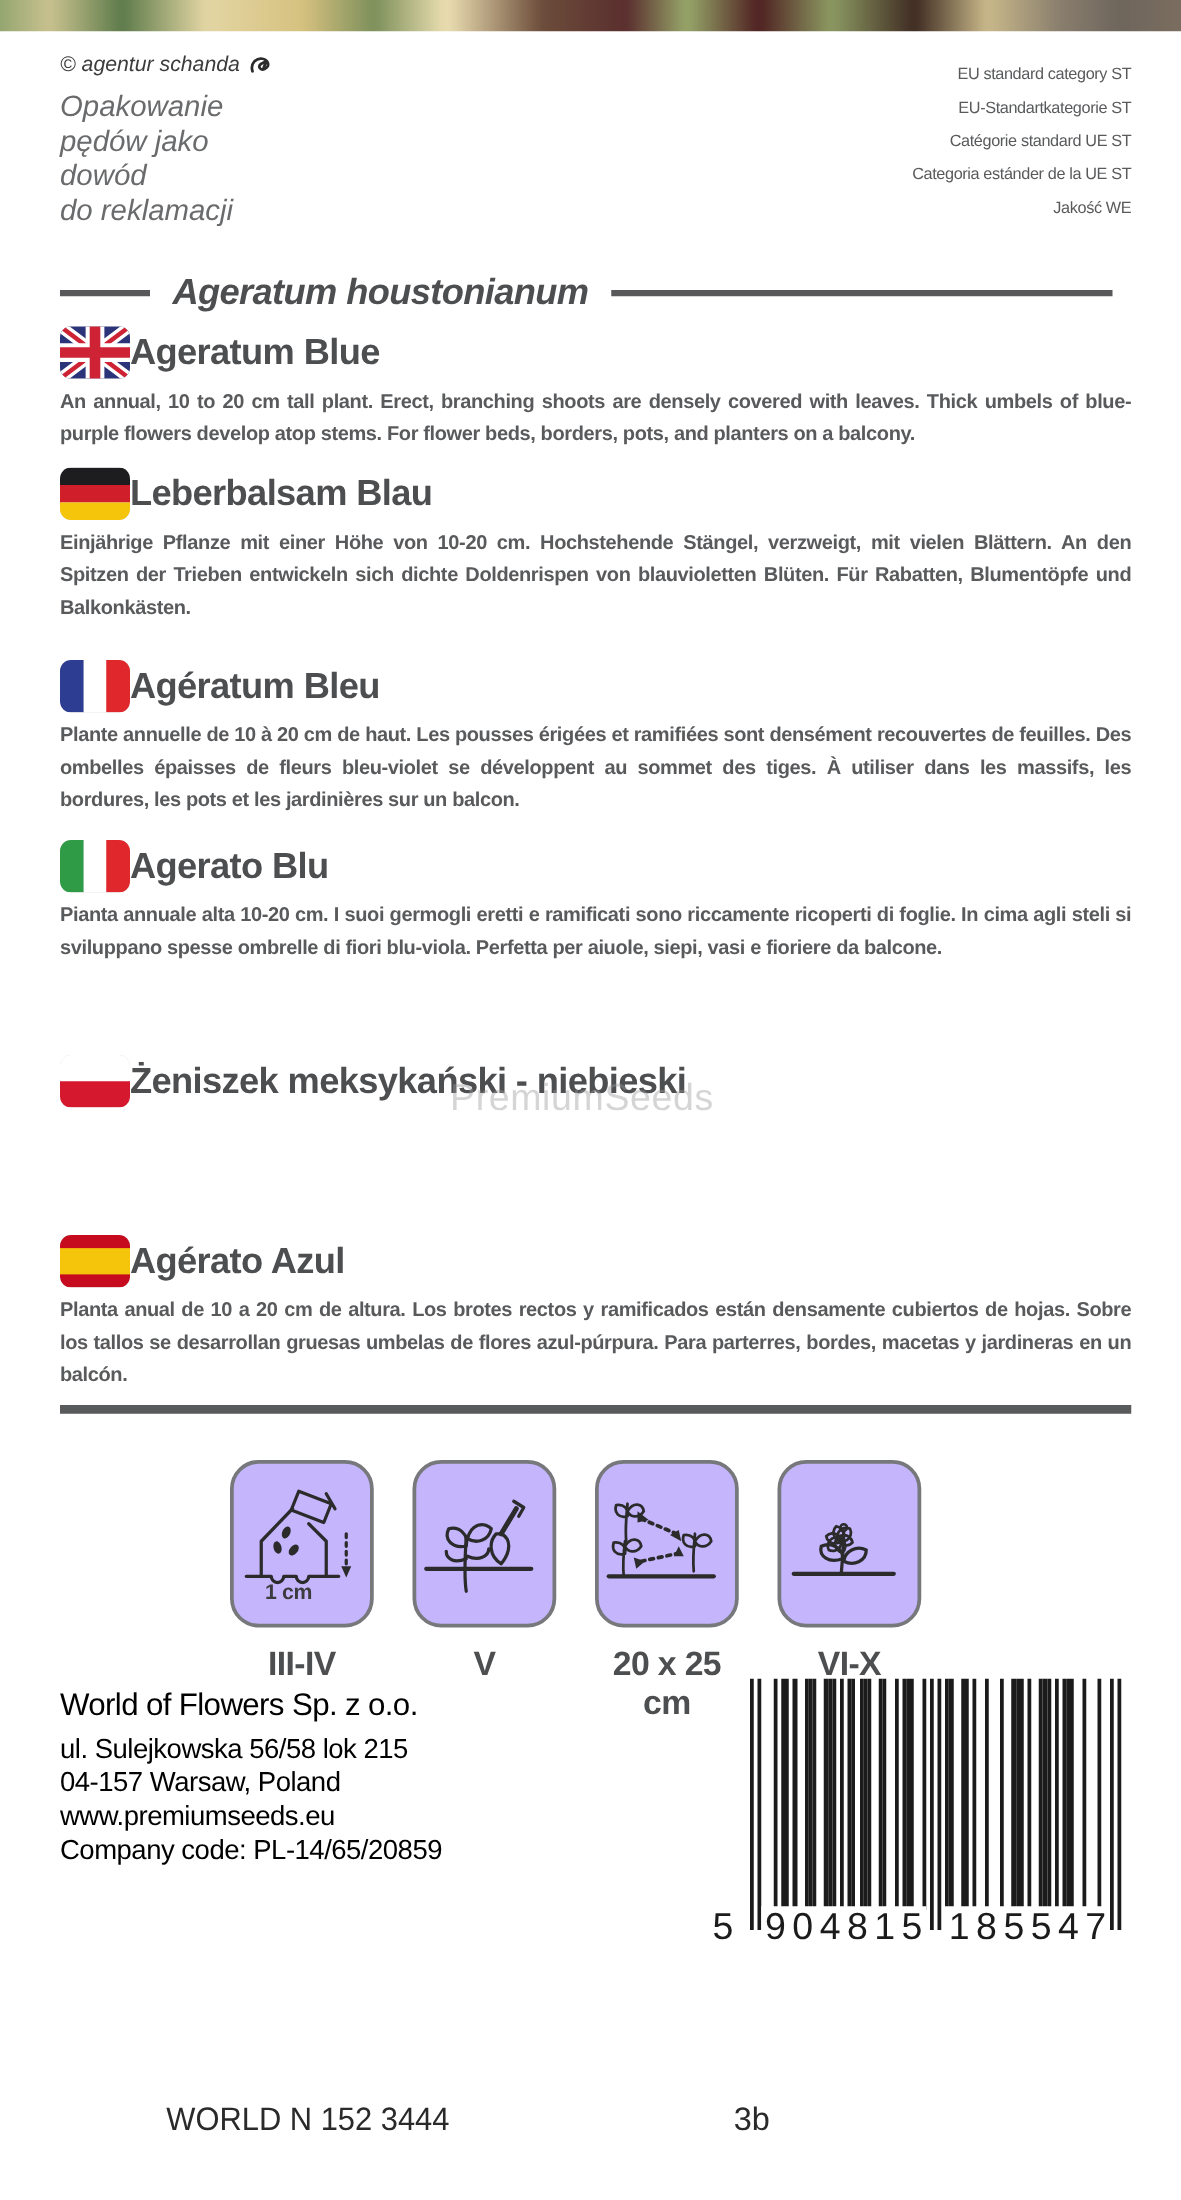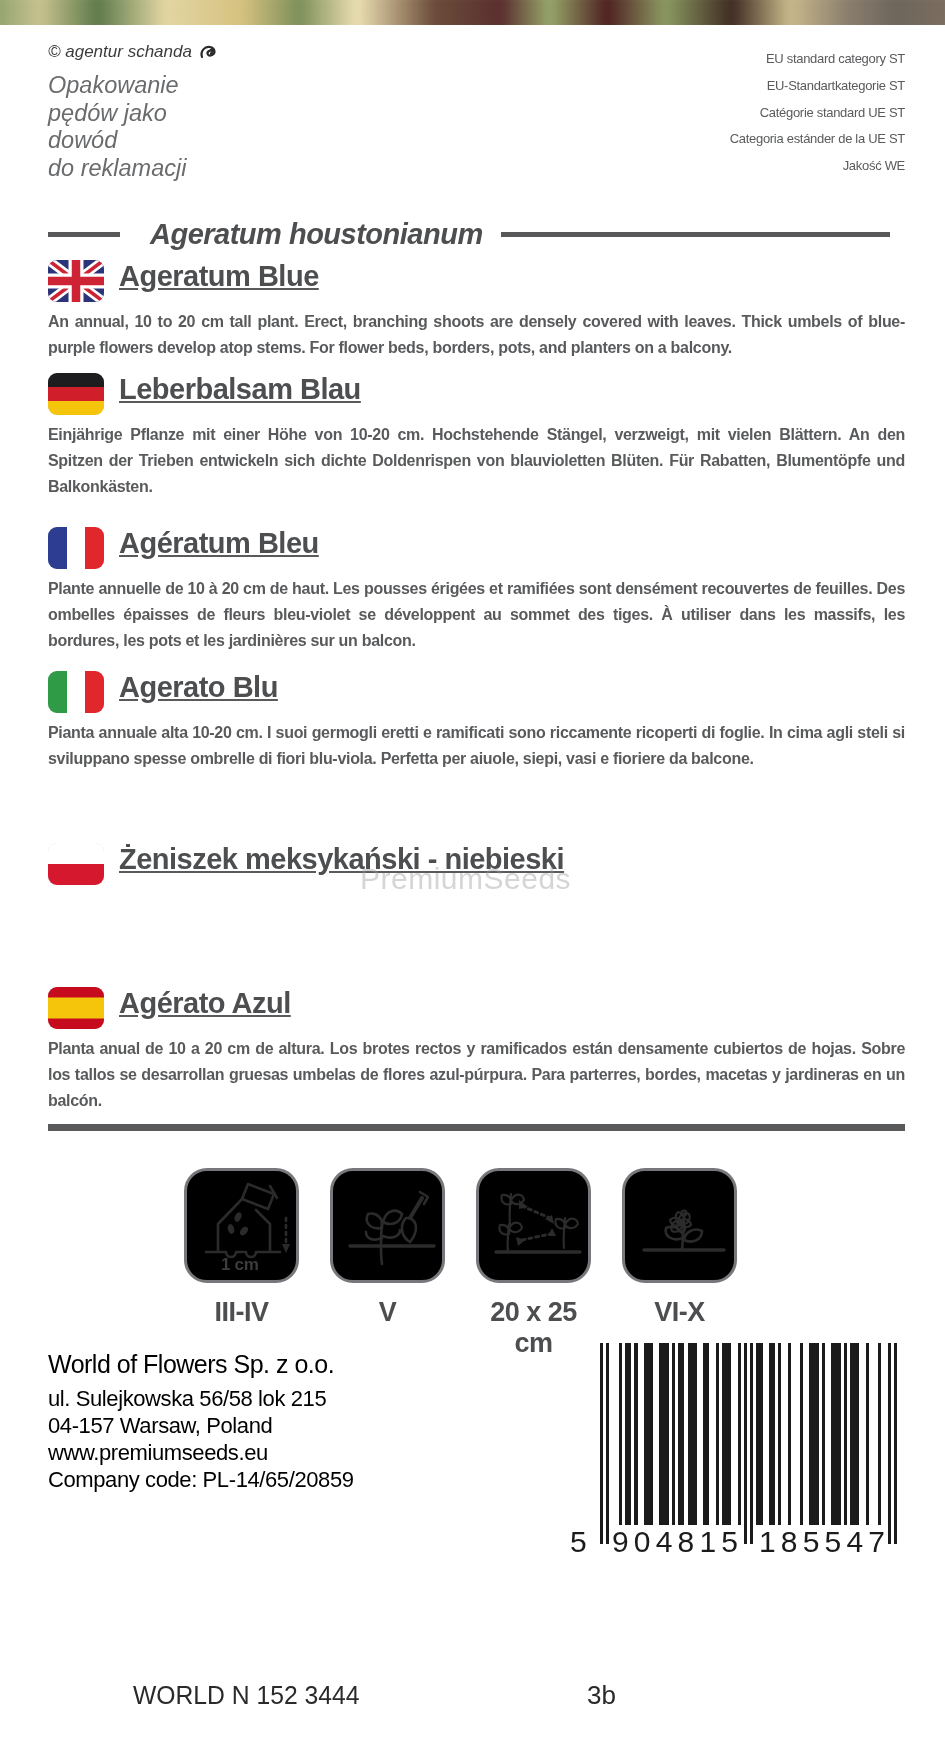--- a/index.html
+++ b/index.html
@@ -18,40 +18,40 @@
           display:flex;align-items:center;gap:7px;letter-spacing:0;text-align:right;}
   .packaging-note{position:absolute;left:48px;top:72px;font-style:italic;font-size:23.5px;
           line-height:27.5px;color:#6a6b6d;letter-spacing:0;}
   .eu-category{position:absolute;right:40px;top:46px;text-align:right;font-size:13px;
           line-height:26.8px;color:#595a5c;}
 
   
   .species-row{position:absolute;left:48px;right:55px;top:218px;display:flex;align-items:center;}
   .rule-left{width:72px;height:5px;background:#58585a;margin-right:18px;flex:none;}
   .rule-right{flex:1;height:5px;background:#58585a;margin-left:18px;}
-  .species-title{font-size:29px;font-weight:bold;font-style:italic;color:#4d4e50;white-space:nowrap;letter-spacing:-0.5px;margin-left:12px;}
+  .species-title{font-size:29px;font-weight:bold;font-style:italic;color:#4d4e50;white-space:nowrap;letter-spacing:-0.5px;}
 
   
   .section{position:absolute;left:48px;right:40px;}
-  .flag-row{display:flex;gap:15px;height:44px;text-decoration:underline;}
+  .flag-row{display:flex;align-items:center;height:44px;}
   .flag{width:56px;height:42px;border-radius:9px;overflow:hidden;flex:none;box-shadow:0 0 0 1px #cfcfcf inset;}
   .flag svg{display:block;}
   .section h2{margin:0;font-size:29px;font-weight:bold;color:#4d4e50;letter-spacing:-0.5px;white-space:nowrap;}
   .section p{margin:5px 0 0 0;font-size:16px;line-height:25.8px;text-align:justify;color:#595a5c;font-weight:bold;}
 
   .watermark{position:absolute;left:360px;top:862px;font-size:30px;color:rgba(155,155,155,.42);
              letter-spacing:0.5px;}
 
   .divider{position:absolute;left:48px;width:857px;top:1124px;height:7px;background:#595a5c;}
 
   
   .picto-row{position:absolute;left:184px;top:1168px;display:flex;gap:31px;}
   .picto{width:115px;text-align:center;}
-  .picto-box{box-sizing:border-box;width:115px;height:115px;border:3.5px solid #77787b;border-radius:23px;
-             display:flex;align-items:center;justify-content:flex-end;background:#000000;}
+  .picto-box{box-sizing:border-box;width:115px;height:134px;border:3.5px solid #77787b;border-radius:23px;
+             display:flex;align-items:center;justify-content:flex-start;background:#c4b5fd;}
   .picto-label{margin-top:14px;font-size:27px;font-weight:bold;color:#4d4e50;letter-spacing:-0.5px;}
 
   
   .company{position:absolute;left:48px;top:1350px;font-weight:normal;color:#000000;}
   .company-name{font-size:25px;margin-bottom:6px;letter-spacing:-0.5px;}
   .company-line{font-size:22px;line-height:27px;letter-spacing:-0.4px;}
 
   .barcode{position:absolute;left:600px;top:1343px;width:298px;height:217px;}
   .bc-bars{position:absolute;left:0;top:0;font-size:0;white-space:nowrap;}
   .bc-mod{display:inline-block;width:3.13px;height:185px;vertical-align:top;}

